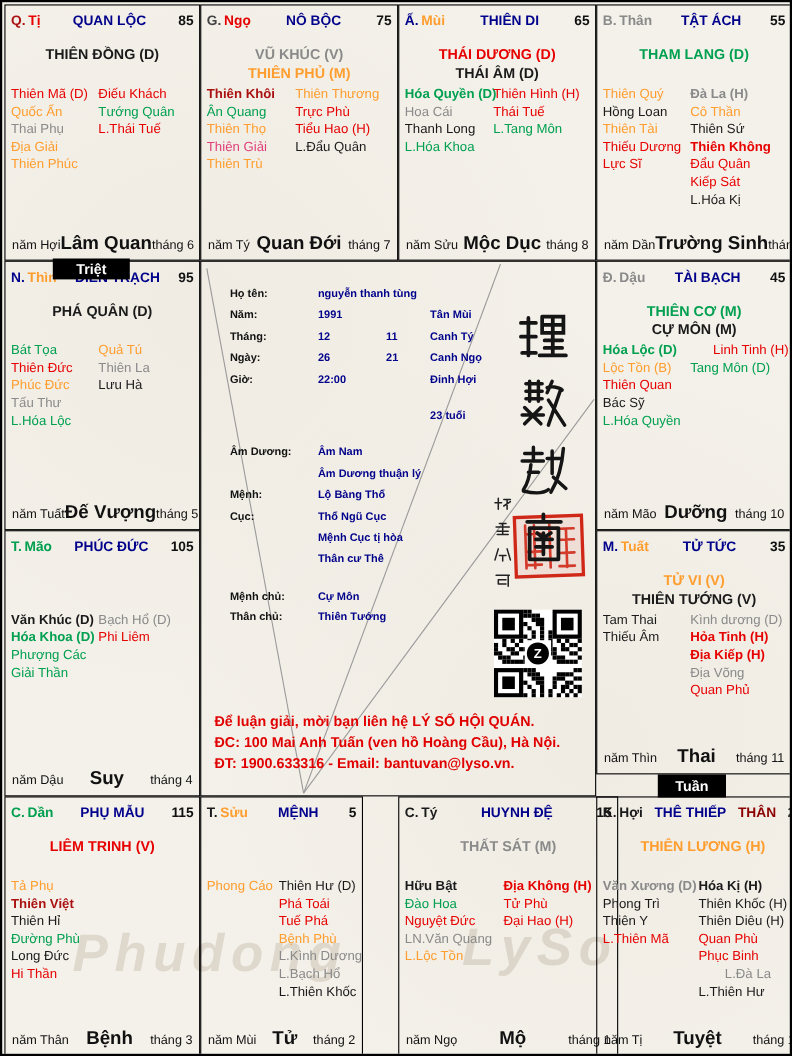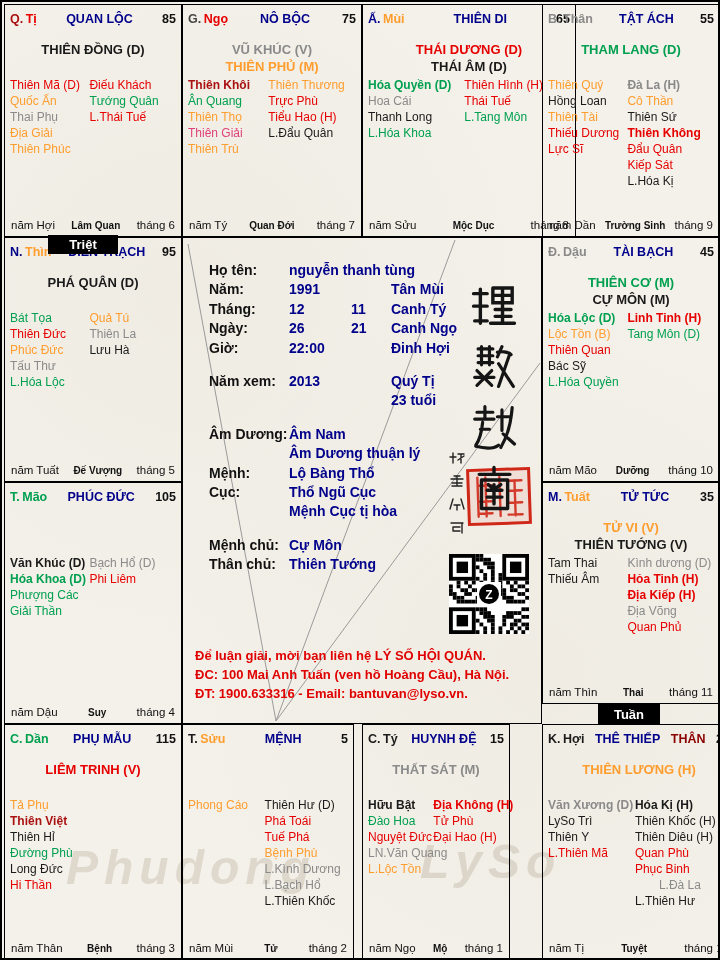--- a/index.html
+++ b/index.html
@@ -23,26 +23,26 @@
   .head-body { color:#8B0000; }
   .head-num { color:#111; }
   .main-stars { position:absolute; top:36px; left:0; right:0; text-align:center;
     font-weight:bold; font-size:13px; line-height:17px; }
   .star-cols { position:absolute; top:72px; left:5px; right:2px; display:flex; }
   .col-l { width:47%; }
   .col-r { width:53%; }
   .star { display:block; font-size:12px; line-height:16px; white-space:nowrap; }
   .cell-foot { position:absolute; bottom:5px; left:6px; right:6px; display:flex;
     justify-content:space-between; align-items:baseline; font-size:11.5px; color:#111; white-space:nowrap; }
-  .foot-van { font-weight:bold; font-size:10px; }
+  .foot-van { font-weight:bold; font-size:17px; }
 
   .center-block { position:absolute; left:180px; top:235px; width:360px; height:487px;
     border:1px solid #000; z-index:1; }
   .lines-svg { position:absolute; left:0; top:0; z-index:0; }
-  .info-rows { position:absolute; left:26px; top:24px; z-index:2; font-size:14px; font-weight:bold; }
+  .info-rows { position:absolute; left:26px; top:24px; z-index:2; font-size:10px; font-weight:bold; }
   .info-row { display:flex; height:19.4px; align-items:baseline; }
   .info-gap { height:14px; }
   .i-l { width:80px; color:#111; white-space:nowrap; }
   .i-1 { width:62px; color:#00008B; white-space:nowrap; }
   .i-2 { width:40px; color:#00008B; white-space:nowrap; }
   .i-3 { color:#00008B; white-space:nowrap; }
   .contact { position:absolute; left:12px; top:408px; z-index:2; font-size:13px; font-weight:bold;
     color:#e00000; line-height:19px; white-space:nowrap; }
   .calli { position:absolute; left:288px; top:42px; z-index:2; }
   .calli-glyph { display:block; margin-bottom:11px; }
@@ -117,21 +117,21 @@
             <span class="star" style="color: rgb(230, 0, 0);">Tiểu Hao (H)</span>
             <span class="star" style="color: rgb(26, 26, 26);">L.Đẩu Quân</span>
           </div>
         </div>
         <div class="cell-foot">
           <span class="foot-year">năm Tý</span>
           <span class="foot-van">Quan Đới</span>
           <span class="foot-month">tháng 7</span>
         </div>
       </div>
-      <div class="cell" style="left: 360px; top: 2px; width: 214px; height: 233px;">
+      <div class="cell" style="left: 360px; top: 2px; width: 180px; height: 233px;">
         <div class="cell-head">
           <span><span style="color: rgb(0, 0, 139);">Ấ.</span> <span style="color: rgb(255, 157, 46);">Mùi</span></span>
           <span class="head-name">THIÊN DI</span>
           <span class="head-num">65</span>
         </div>
         <div class="main-stars">
           <div style="color: rgb(230, 0, 0);">THÁI DƯƠNG (D)</div>
           <div style="color: rgb(26, 26, 26);">THÁI ÂM (D)</div>
         </div>
         <div class="star-cols">
@@ -227,21 +227,21 @@
         </div>
         <div class="star-cols">
           <div class="col-l">
             <span class="star" style="color: rgb(0, 160, 80); font-weight: bold;">Hóa Lộc (D)</span>
             <span class="star" style="color: rgb(255, 157, 46);">Lộc Tồn (B)</span>
             <span class="star" style="color: rgb(230, 0, 0);">Thiên Quan</span>
             <span class="star" style="color: rgb(26, 26, 26);">Bác Sỹ</span>
             <span class="star" style="color: rgb(0, 160, 80);">L.Hóa Quyền</span>
           </div>
           <div class="col-r">
-            <span class="star" style="color: rgb(230, 0, 0); font-weight: bold;">Linh Tinh (H)</span>
+            <span class="star" style="color: rgb(230, 0, 0); font-weight: normal; text-align: right;">Linh Tinh (H)</span>
             <span class="star" style="color: rgb(0, 160, 80);">Tang Môn (D)</span>
           </div>
         </div>
         <div class="cell-foot">
           <span class="foot-year">năm Mão</span>
           <span class="foot-van">Dưỡng</span>
           <span class="foot-month">tháng 10</span>
         </div>
       </div>
       <div class="cell" style="left: 2px; top: 480px; width: 178px; height: 242px;">
@@ -317,21 +317,21 @@
             <span class="star" style="color: rgb(230, 0, 0);">Hi Thần</span>
           </div>
           <div class="col-r"></div>
         </div>
         <div class="cell-foot">
           <span class="foot-year">năm Thân</span>
           <span class="foot-van">Bệnh</span>
           <span class="foot-month">tháng 3</span>
         </div>
       </div>
-      <div class="cell" style="left: 180px; top: 722px; width: 172px; height: 236px;">
+      <div class="cell" style="left: 180px; top: 722px; width: 148px; height: 236px;">
         <div class="cell-head">
           <span><span style="color: rgb(26, 26, 26);">T.</span> <span style="color: rgb(255, 157, 46);">Sửu</span></span>
           <span class="head-name">MỆNH</span>
           <span class="head-num">5</span>
         </div>
         <div class="main-stars"></div>
         <div class="star-cols">
           <div class="col-l">
             <span class="star" style="color: rgb(255, 157, 46);">Phong Cáo</span>
           </div>
@@ -344,21 +344,21 @@
             <span class="star" style="color: rgb(138, 138, 138);">L.Bạch Hổ</span>
             <span class="star" style="color: rgb(26, 26, 26);">L.Thiên Khốc</span>
           </div>
         </div>
         <div class="cell-foot">
           <span class="foot-year">năm Mùi</span>
           <span class="foot-van">Tử</span>
           <span class="foot-month">tháng 2</span>
         </div>
       </div>
-      <div class="cell" style="left: 360px; top: 722px; width: 148px; height: 236px;">
+      <div class="cell" style="left: 360px; top: 722px; width: 200px; height: 236px;">
         <div class="cell-head">
           <span><span style="color: rgb(26, 26, 26);">C.</span> <span style="color: rgb(26, 26, 26);">Tý</span></span>
           <span class="head-name">HUYNH ĐỆ</span>
           <span class="head-num">15</span>
         </div>
         <div class="main-stars">
           <div style="color: rgb(138, 138, 138);">THẤT SÁT (M)</div>
         </div>
         <div class="star-cols">
           <div class="col-l">
@@ -386,21 +386,21 @@
           <span class="head-name">THÊ THIẾP</span>
           <span class="head-body">THÂN</span>
           <span class="head-num">25</span>
         </div>
         <div class="main-stars">
           <div style="color: rgb(255, 157, 46);">THIÊN LƯƠNG (H)</div>
         </div>
         <div class="star-cols">
           <div class="col-l">
             <span class="star" style="color: rgb(138, 138, 138); font-weight: bold;">Văn Xương (D)</span>
-            <span class="star" style="color: rgb(26, 26, 26);">LySo Trì</span>
+            <span class="star" style="color: rgb(26, 26, 26);">Phong Trì</span>
             <span class="star" style="color: rgb(26, 26, 26);">Thiên Y</span>
             <span class="star" style="color: rgb(230, 0, 0);">L.Thiên Mã</span>
           </div>
           <div class="col-r">
             <span class="star" style="color: rgb(26, 26, 26); font-weight: bold;">Hóa Kị (H)</span>
             <span class="star" style="color: rgb(26, 26, 26);">Thiên Khốc (H)</span>
             <span class="star" style="color: rgb(26, 26, 26);">Thiên Diêu (H)</span>
             <span class="star" style="color: rgb(230, 0, 0);">Quan Phù</span>
             <span class="star" style="color: rgb(230, 0, 0);">Phục Binh</span>
             <span class="star" style="color: rgb(138, 138, 138); margin-left: 24px;">L.Đà La</span>
@@ -448,26 +448,20 @@
           <span class="i-3">Canh Ngọ</span>
         </div>
         <div class="info-row">
           <span class="i-l">Giờ:</span>
           <span class="i-1">22:00</span>
           <span class="i-2"></span>
           <span class="i-3">Đinh Hợi</span>
         </div>
         <div class="info-gap"></div>
         <div class="info-row">
-          <span class="i-l">Năm xem:</span>
-          <span class="i-1">2013</span>
-          <span class="i-2"></span>
-          <span class="i-3">Quý Tị</span>
-        </div>
-        <div class="info-row">
           <span class="i-l"></span>
           <span class="i-1"></span>
           <span class="i-2"></span>
           <span class="i-3">23 tuổi</span>
         </div>
         <div class="info-gap"></div>
         <div class="info-row">
           <span class="i-l">Âm Dương:</span>
           <span class="i-1">Âm Nam</span>
           <span class="i-2"></span>
@@ -487,20 +481,26 @@
         </div>
         <div class="info-row">
           <span class="i-l">Cục:</span>
           <span class="i-1">Thổ Ngũ Cục</span>
           <span class="i-2"></span>
           <span class="i-3"></span>
         </div>
         <div class="info-row">
           <span class="i-l"></span>
           <span class="i-1">Mệnh Cục tị hòa</span>
+          <span class="i-2"></span>
+          <span class="i-3"></span>
+        </div>
+        <div class="info-row">
+          <span class="i-l"></span>
+          <span class="i-1">Thân cư Thê</span>
           <span class="i-2"></span>
           <span class="i-3"></span>
         </div>
         <div class="info-gap"></div>
         <div class="info-row">
           <span class="i-l">Mệnh chủ:</span>
           <span class="i-1">Cự Môn</span>
           <span class="i-2"></span>
           <span class="i-3"></span>
         </div>

